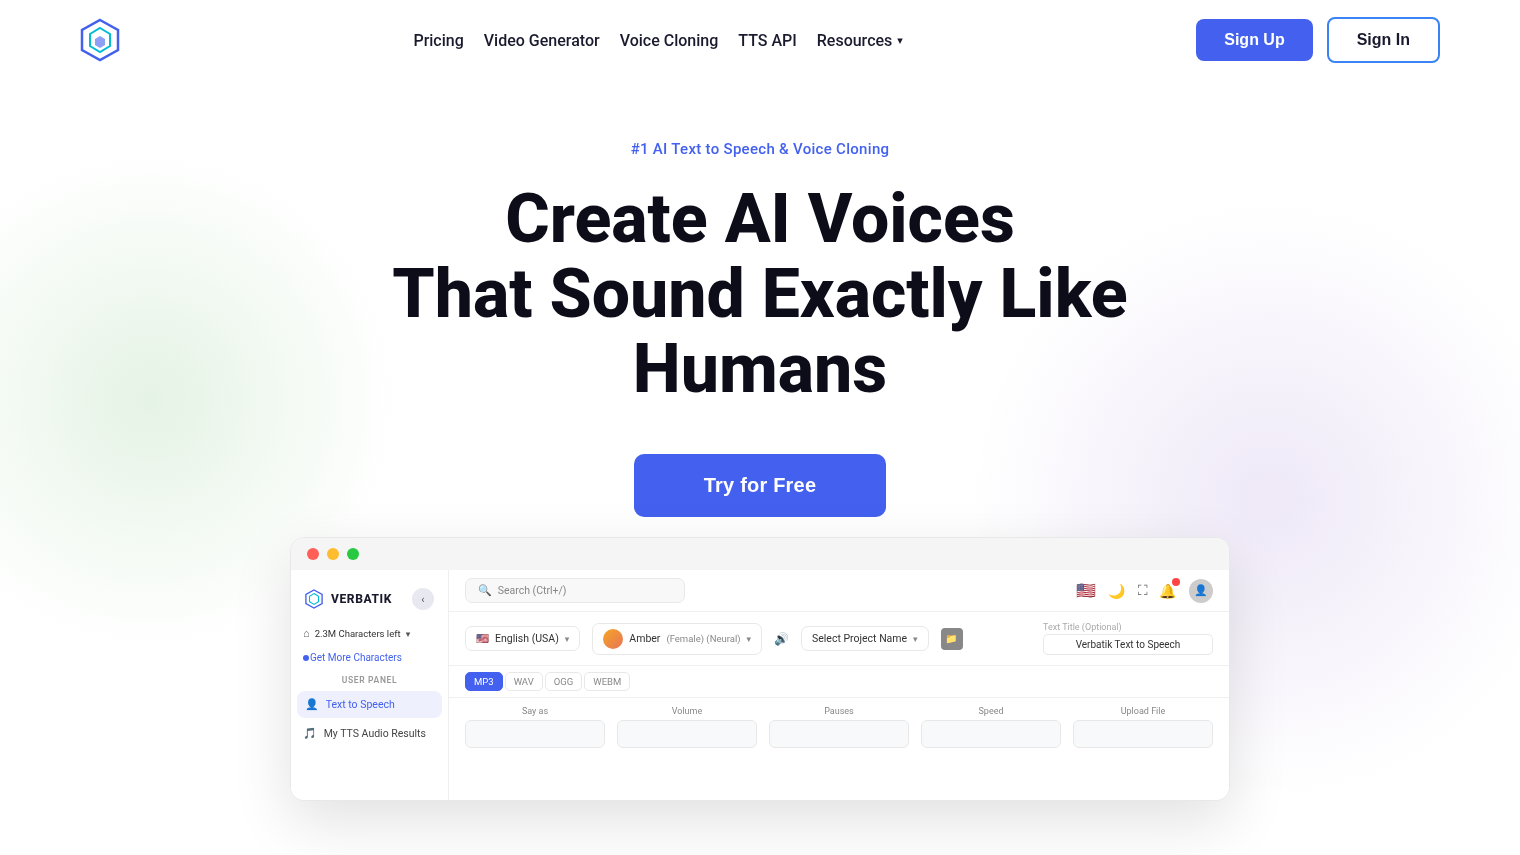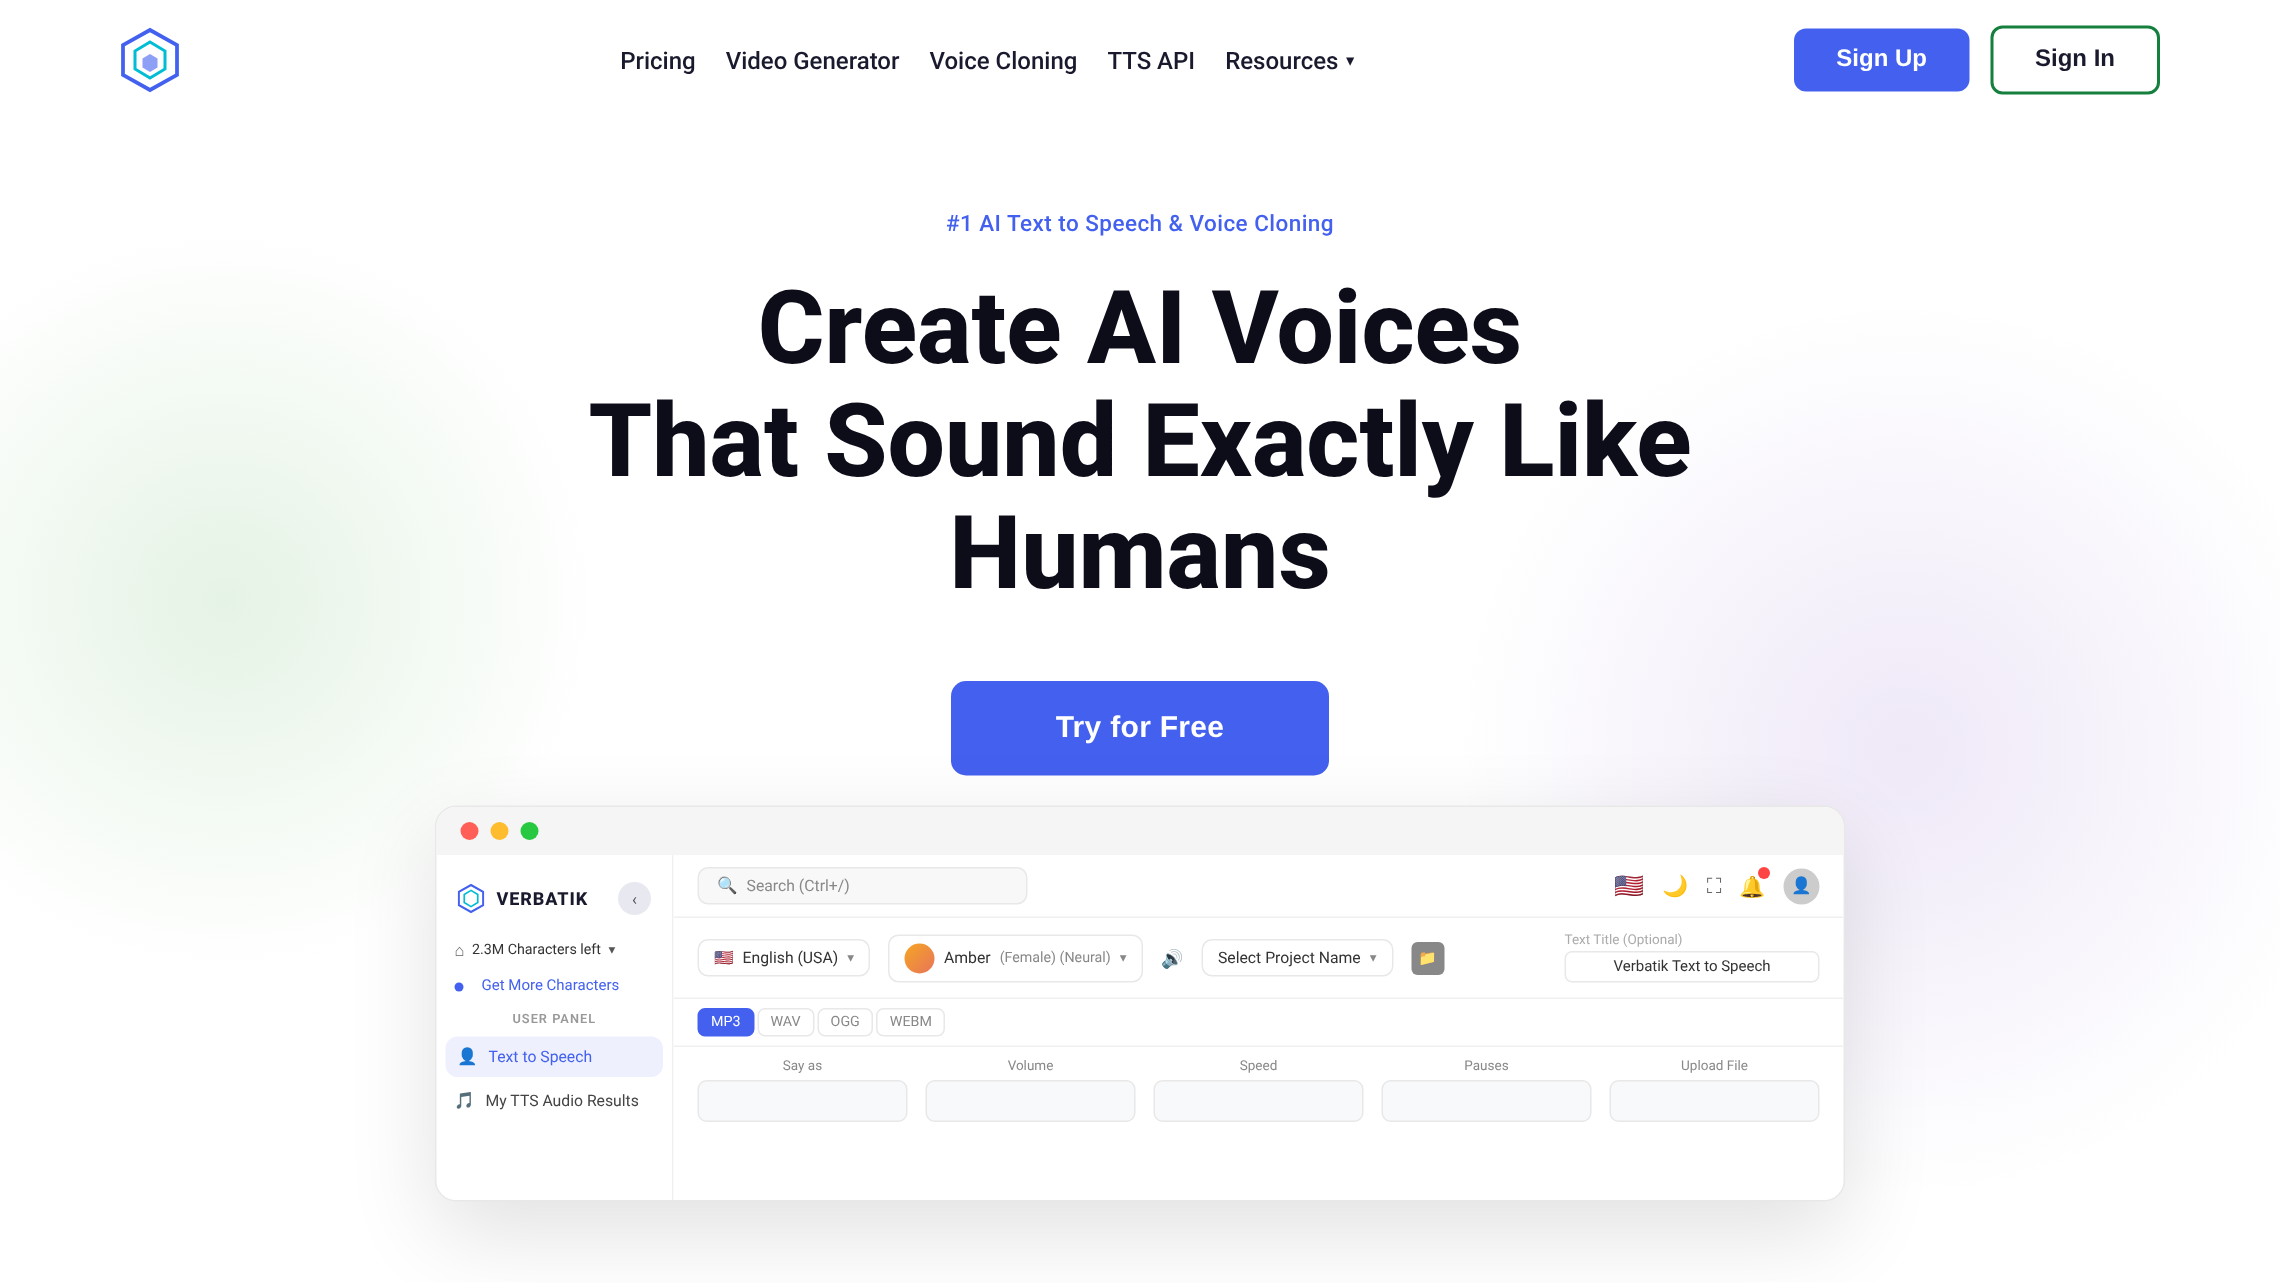--- a/index.html
+++ b/index.html
@@ -102,21 +102,21 @@
       border-radius: 8px;
       font-size: 16px;
       font-weight: 600;
       cursor: pointer;
     }
 
     .btn-signin {
       padding: 12px 28px;
       background: white;
       color: #1a1a2e;
-      border: 2px solid #15803d;
+      border: 2px solid #3b82f6;
       border-radius: 8px;
       font-size: 16px;
       font-weight: 600;
       cursor: pointer;
     }
 
     
     .hero {
       position: relative;
       z-index: 5;
@@ -264,21 +264,21 @@
       font-size: 9px;
       color: #555;
       background: none;
       border: none;
       cursor: pointer;
     }
 
     .sidebar-get-more {
       display: flex;
       align-items: center;
-      gap: 12px;
+      gap: 1px;
       padding: 4px 12px;
       font-size: 10px;
       color: #4361ee;
       cursor: pointer;
     }
 
     .dot-blue-sm {
       width: 6px;
       height: 6px;
       border-radius: 50%;
@@ -668,25 +668,25 @@
         <div class="app-toolbar">
           <div class="toolbar-col">
             <span class="toolbar-label">Say as</span>
             <div class="toolbar-control"></div>
           </div>
           <div class="toolbar-col" style="margin-left:8px;">
             <span class="toolbar-label">Volume</span>
             <div class="toolbar-control"></div>
           </div>
           <div class="toolbar-col" style="margin-left:8px;">
+            <span class="toolbar-label">Pauses</span>
+            <div class="toolbar-control"></div>
+          </div>
+          <div class="toolbar-col" style="margin-left:8px;">
             <span class="toolbar-label">Speed</span>
-            <div class="toolbar-control"></div>
-          </div>
-          <div class="toolbar-col" style="margin-left:8px;">
-            <span class="toolbar-label">Pauses</span>
             <div class="toolbar-control"></div>
           </div>
           <div class="toolbar-col" style="margin-left:8px;text-align:center;">
             <span class="toolbar-label">Upload File</span>
             <div class="toolbar-control"></div>
           </div>
         </div>
       </div>
     </div>
   </div>

